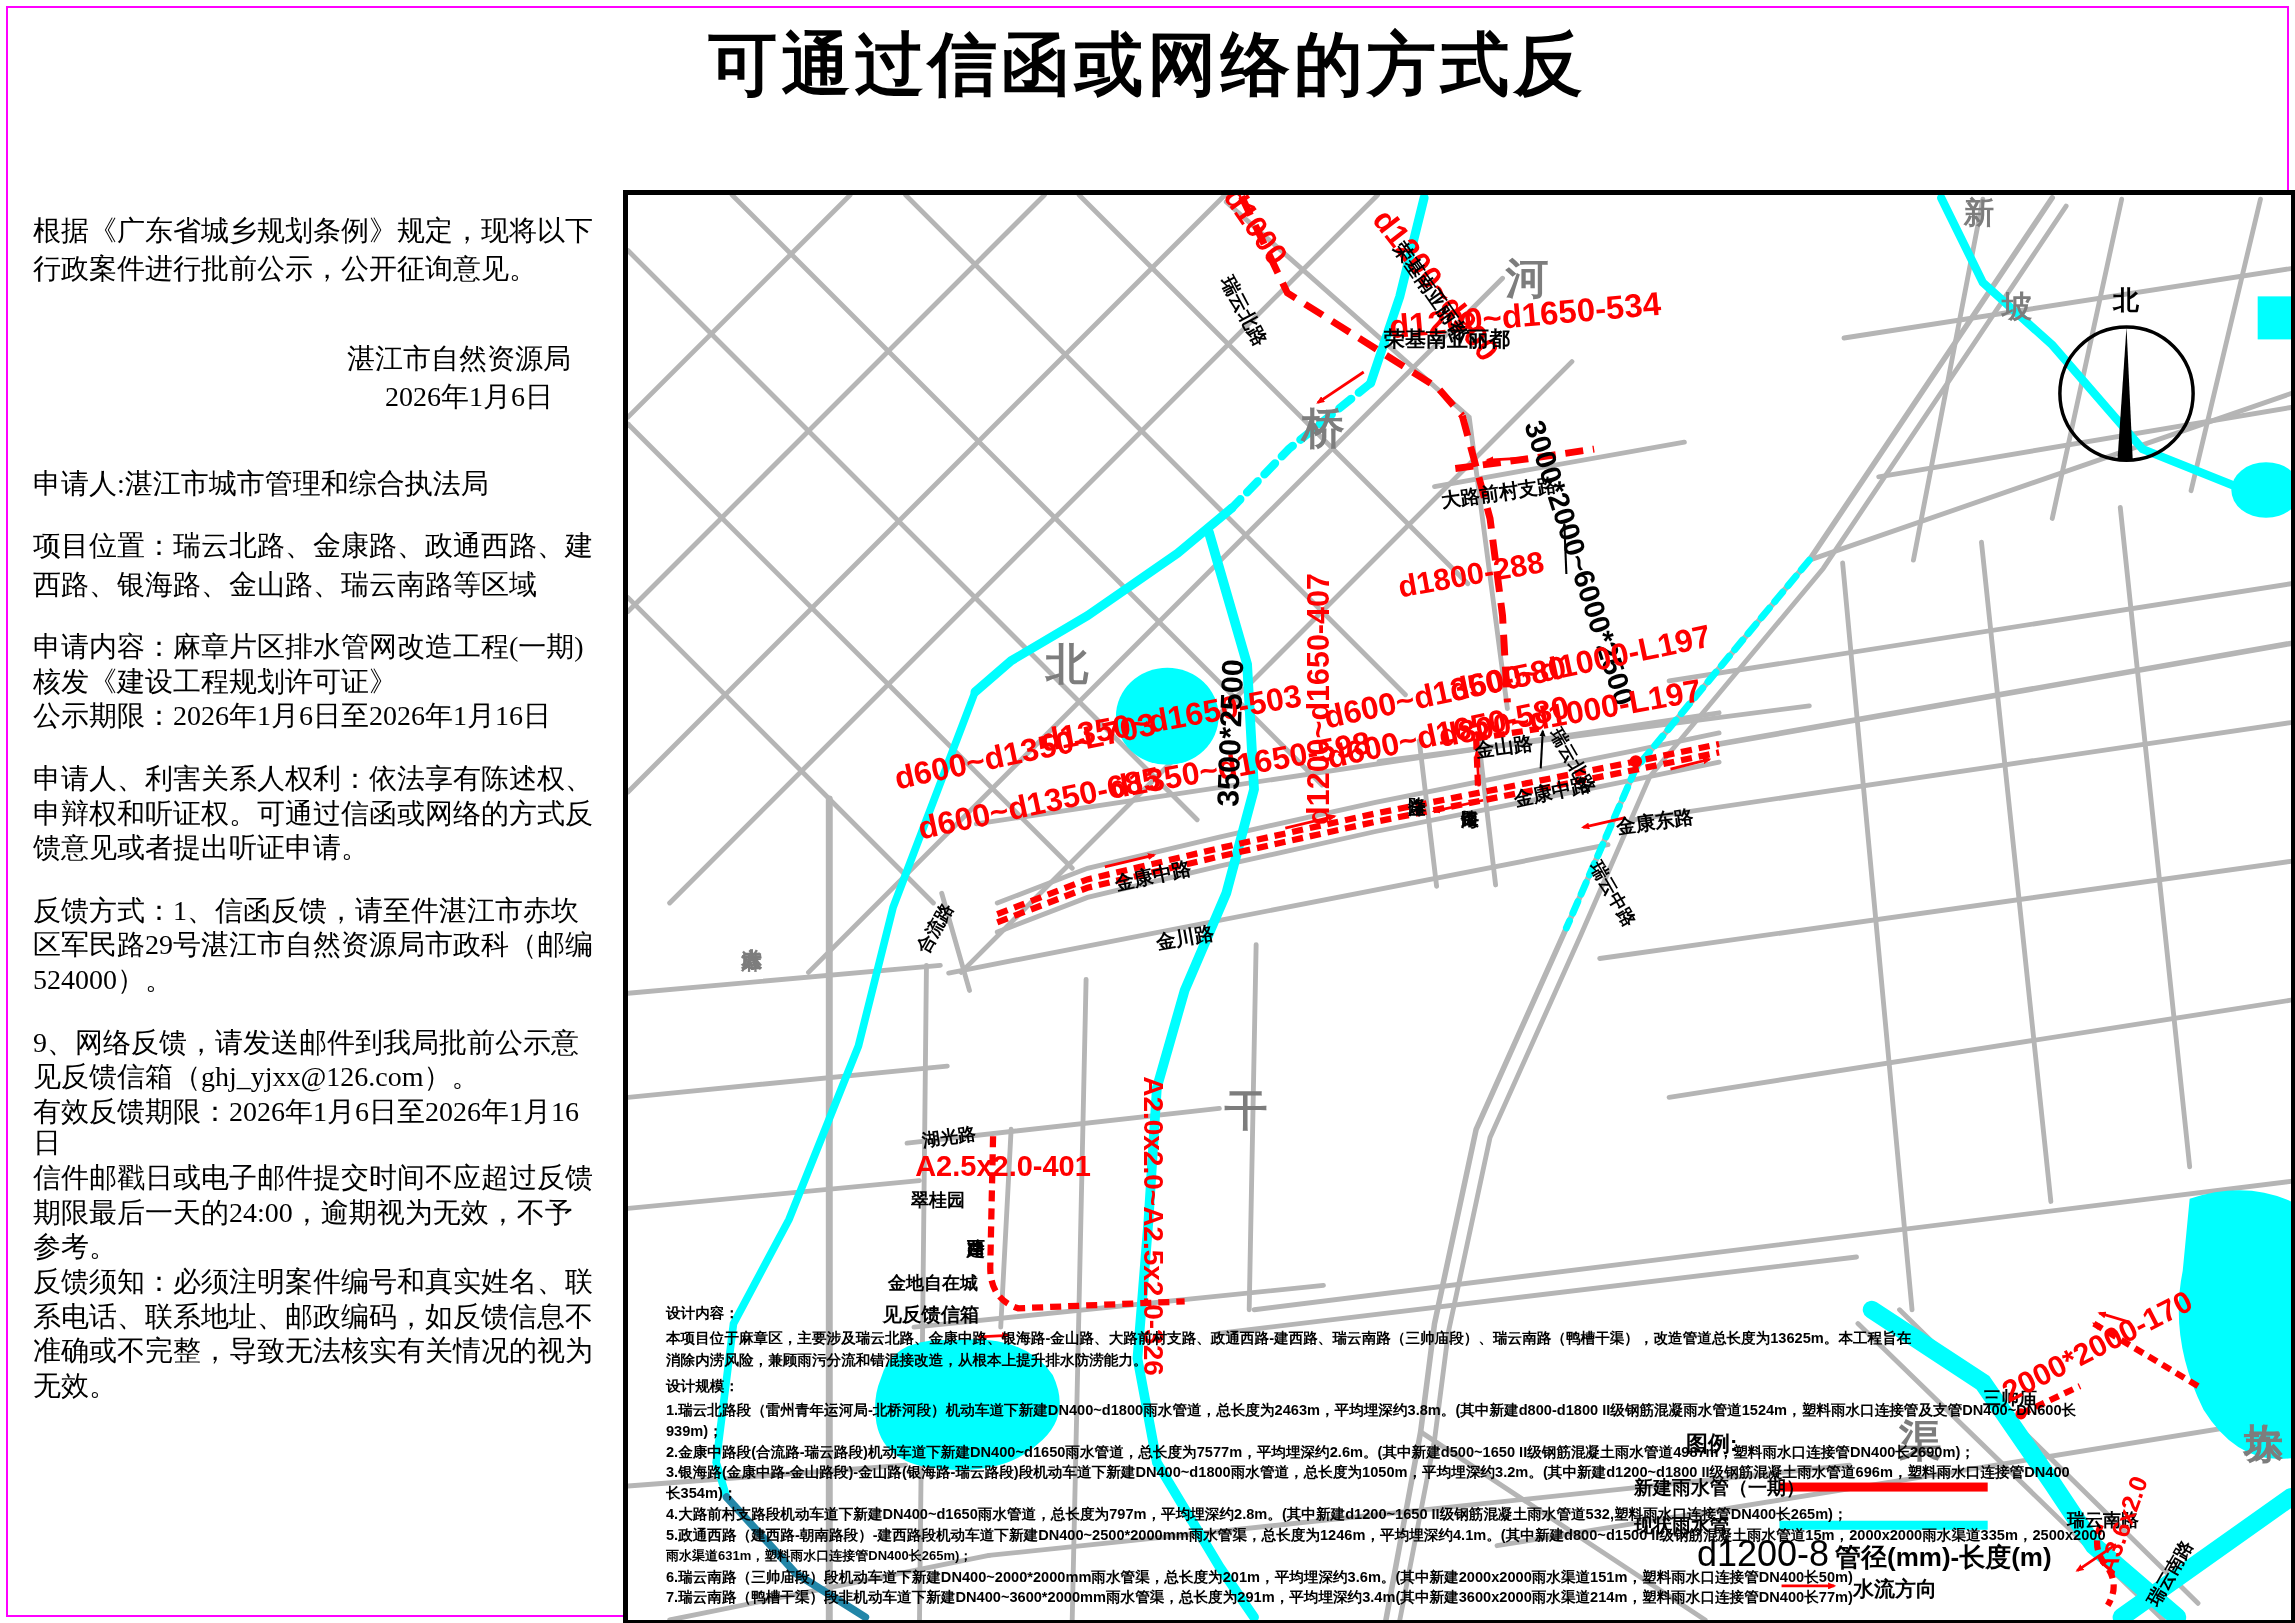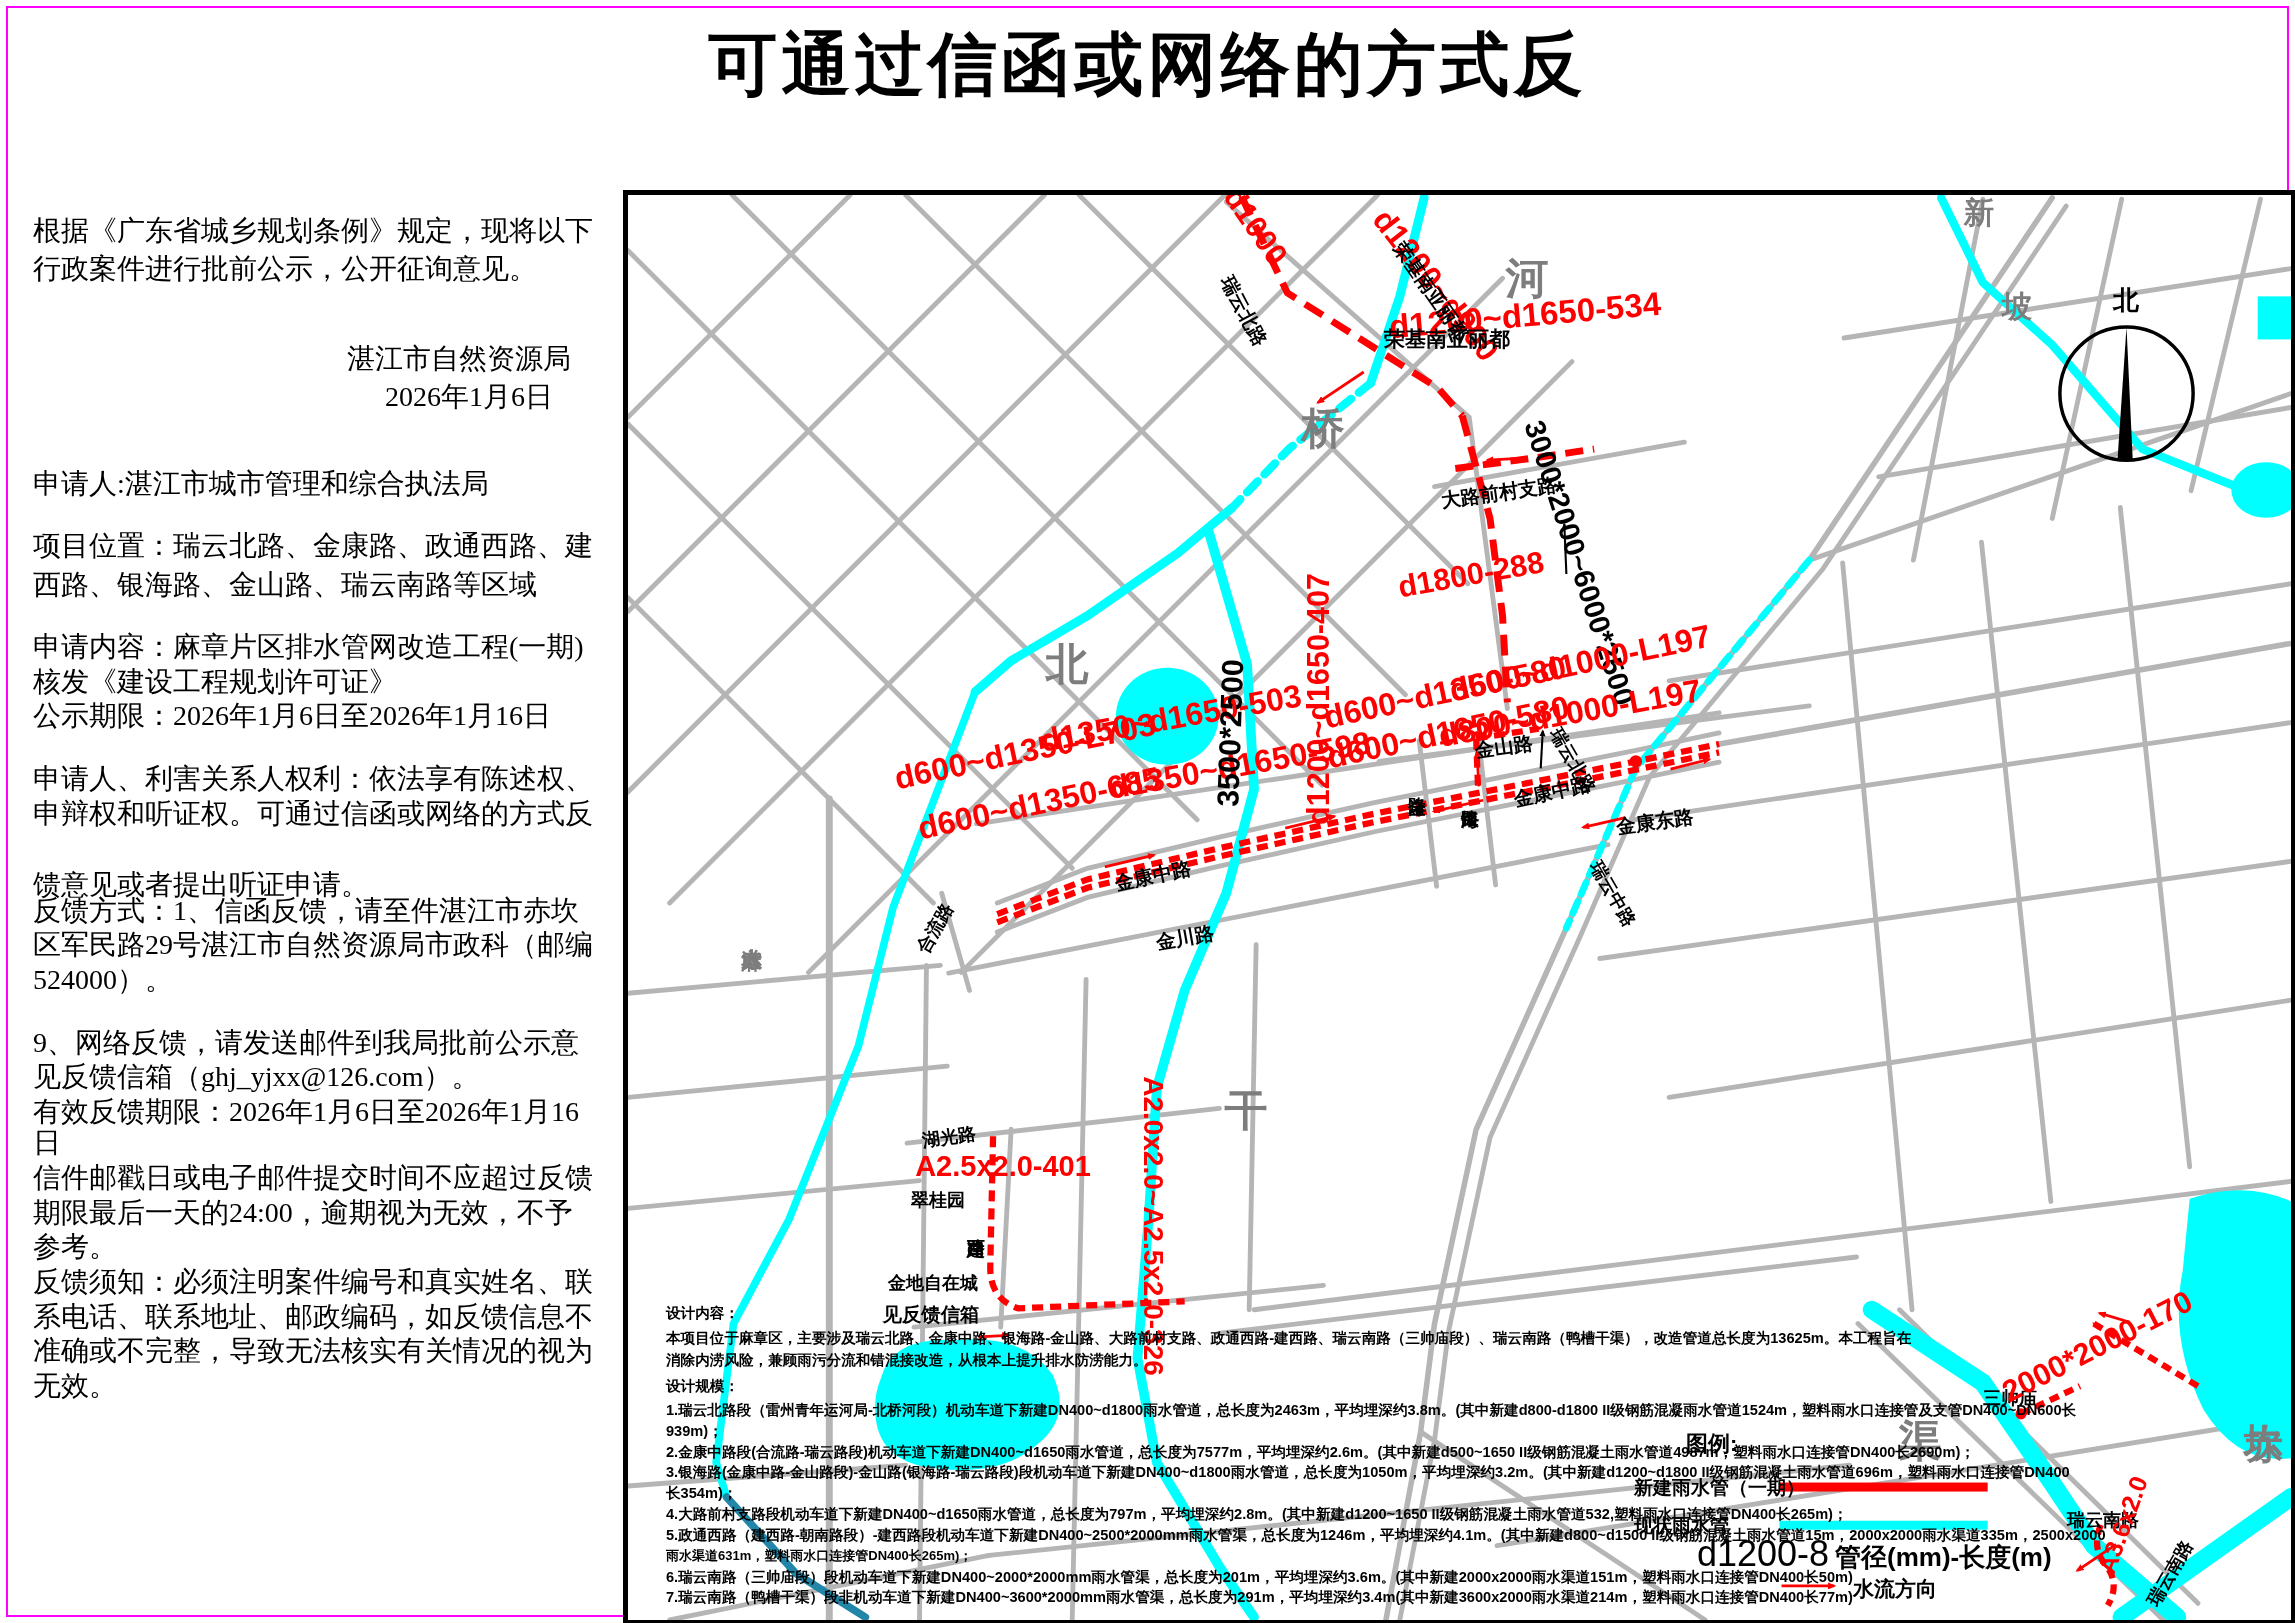--- a/index.html
+++ b/index.html
@@ -32,21 +32,21 @@
       <div class="nline" style="left: 347px; top: 340px;">湛江市自然资源局</div>
       <div class="nline" style="left: 385px; top: 378px;">2026年1月6日</div>
       <div class="nline" style="left: 33px; top: 465px;">申请人:湛江市城市管理和综合执法局</div>
       <div class="nline" style="left: 33px; top: 527px;">项目位置：瑞云北路、金康路、政通西路、建</div>
       <div class="nline" style="left: 33px; top: 566px;">西路、银海路、金山路、瑞云南路等区域</div>
       <div class="nline" style="left: 33px; top: 628px;">申请内容：麻章片区排水管网改造工程(一期)</div>
       <div class="nline" style="left: 33px; top: 663px;">核发《建设工程规划许可证》</div>
       <div class="nline" style="left: 33px; top: 697px;">公示期限：2026年1月6日至2026年1月16日</div>
       <div class="nline" style="left: 33px; top: 760px;">申请人、利害关系人权利：依法享有陈述权、</div>
       <div class="nline" style="left: 33px; top: 795px;">申辩权和听证权。可通过信函或网络的方式反</div>
-      <div class="nline" style="left: 33px; top: 829px; margin-top: 37px;">馈意见或者提出听证申请。</div>
+      <div class="nline" style="left: 33px; top: 829px;">馈意见或者提出听证申请。</div>
       <div class="nline" style="left: 33px; top: 892px;">反馈方式：1、信函反馈，请至件湛江市赤坎</div>
       <div class="nline" style="left: 33px; top: 926px;">区军民路29号湛江市自然资源局市政科（邮编</div>
       <div class="nline" style="left: 33px; top: 961px;">524000）。</div>
       <div class="nline" style="left: 33px; top: 1024px;">9、网络反馈，请发送邮件到我局批前公示意</div>
       <div class="nline" style="left: 33px; top: 1058px;">见反馈信箱（ghj_yjxx@126.com）。</div>
       <div class="nline" style="left: 33px; top: 1093px;">有效反馈期限：2026年1月6日至2026年1月16</div>
       <div class="nline" style="left: 33px; top: 1124px;">日</div>
       <div class="nline" style="left: 33px; top: 1159px;">信件邮戳日或电子邮件提交时间不应超过反馈</div>
       <div class="nline" style="left: 33px; top: 1194px;">期限最后一天的24:00，逾期视为无效，不予</div>
       <div class="nline" style="left: 33px; top: 1228px;">参考。</div>

